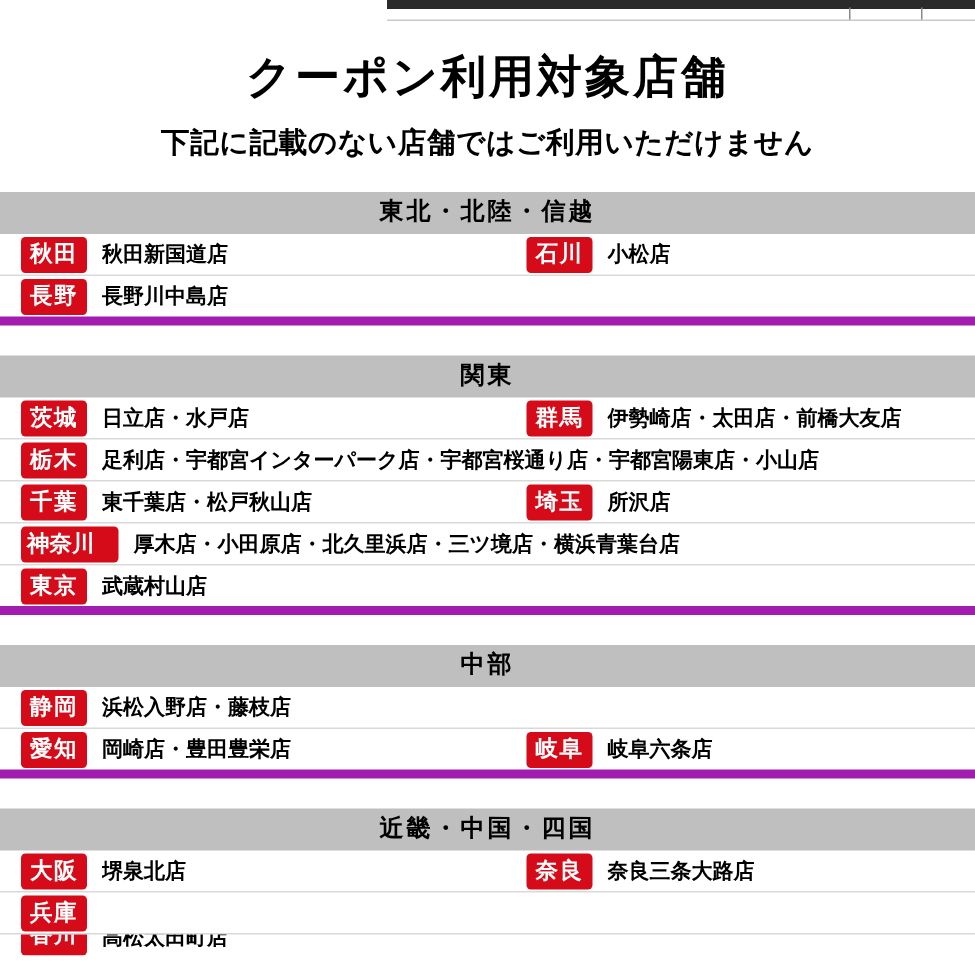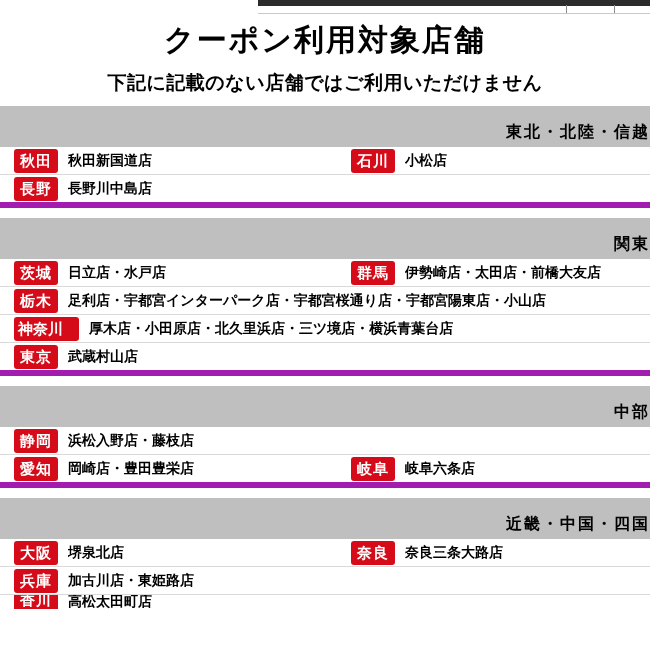--- a/index.html
+++ b/index.html
@@ -59,21 +59,21 @@
     position: absolute;
     left: 258px;
     top: 13px;
     width: 392px;
     height: 1px;
     background: #c9c9c9;
   }
 
   .content {
     position: absolute;
-    top: 6px;
+    top: 18px;
     left: 0;
     width: 650px;
   }
 
   h1.title {
     font-size: 30px;
     font-weight: bold;
     text-align: center;
     margin: 16px 0 0 0;
     letter-spacing: 2px;
@@ -86,34 +86,34 @@
     margin: 12px 0 0 0;
     letter-spacing: 0.5px;
   }
 
   .section {
     margin-top: 0;
   }
   .section-header {
     background: #bfbfbf;
     color: #000000;
-    text-align: right;
+    text-align: center;
     font-size: 16px;
     font-weight: bold;
     letter-spacing: 2px;
-    padding: 16px 0 4px 0;
-    margin-top: 10px;
+    padding: 3px 0 4px 0;
+    margin-top: 20px;
   }
   .section:first-of-type > .section-header {
     margin-top: 16px;
   }
 
   .row {
     display: flex;
-    align-items: center;
+    align-items: flex-end;
     border-bottom: 1px solid #d9d9d9;
     min-height: 27px;
     box-sizing: border-box;
     gap: 24px;
   }
   .row:last-child {
     border-bottom: 6px solid #a21caf;
   }
 
   .cell {
@@ -213,20 +213,30 @@
           <span class="stores">伊勢崎店・太田店・前橋大友店</span>
         </div>
       </div>
       <div class="row">
         <div class="cell full">
           <span class="pref-badge">栃木</span>
           <span class="stores small">足利店・宇都宮インターパーク店・宇都宮桜通り店・宇都宮陽東店・小山店</span>
         </div>
       </div>
       <div class="row">
+        <div class="cell half">
+          <span class="pref-badge">千葉</span>
+          <span class="stores">東千葉店・松戸秋山店</span>
+        </div>
+        <div class="cell half">
+          <span class="pref-badge">埼玉</span>
+          <span class="stores">所沢店</span>
+        </div>
+      </div>
+      <div class="row">
         <div class="cell full">
           <span class="pref-badge wide">神奈川</span>
           <span class="stores small">厚木店・小田原店・北久里浜店・三ツ境店・横浜青葉台店</span>
         </div>
       </div>
       <div class="row">
         <div class="cell full">
           <span class="pref-badge">東京</span>
           <span class="stores">武蔵村山店</span>
         </div>
@@ -261,21 +271,20 @@
           <span class="stores">堺泉北店</span>
         </div>
         <div class="cell half">
           <span class="pref-badge">奈良</span>
           <span class="stores">奈良三条大路店</span>
         </div>
       </div>
       <div class="row">
         <div class="cell full">
           <span class="pref-badge">兵庫</span>
-          <span class="stores">加古川店・東姫路店</span>
         </div>
       </div>
       <div class="row clipped">
         <div class="cell full">
           <span class="pref-badge">香川</span>
           <span class="stores">高松太田町店</span>
         </div>
       </div>
     </div>
 

